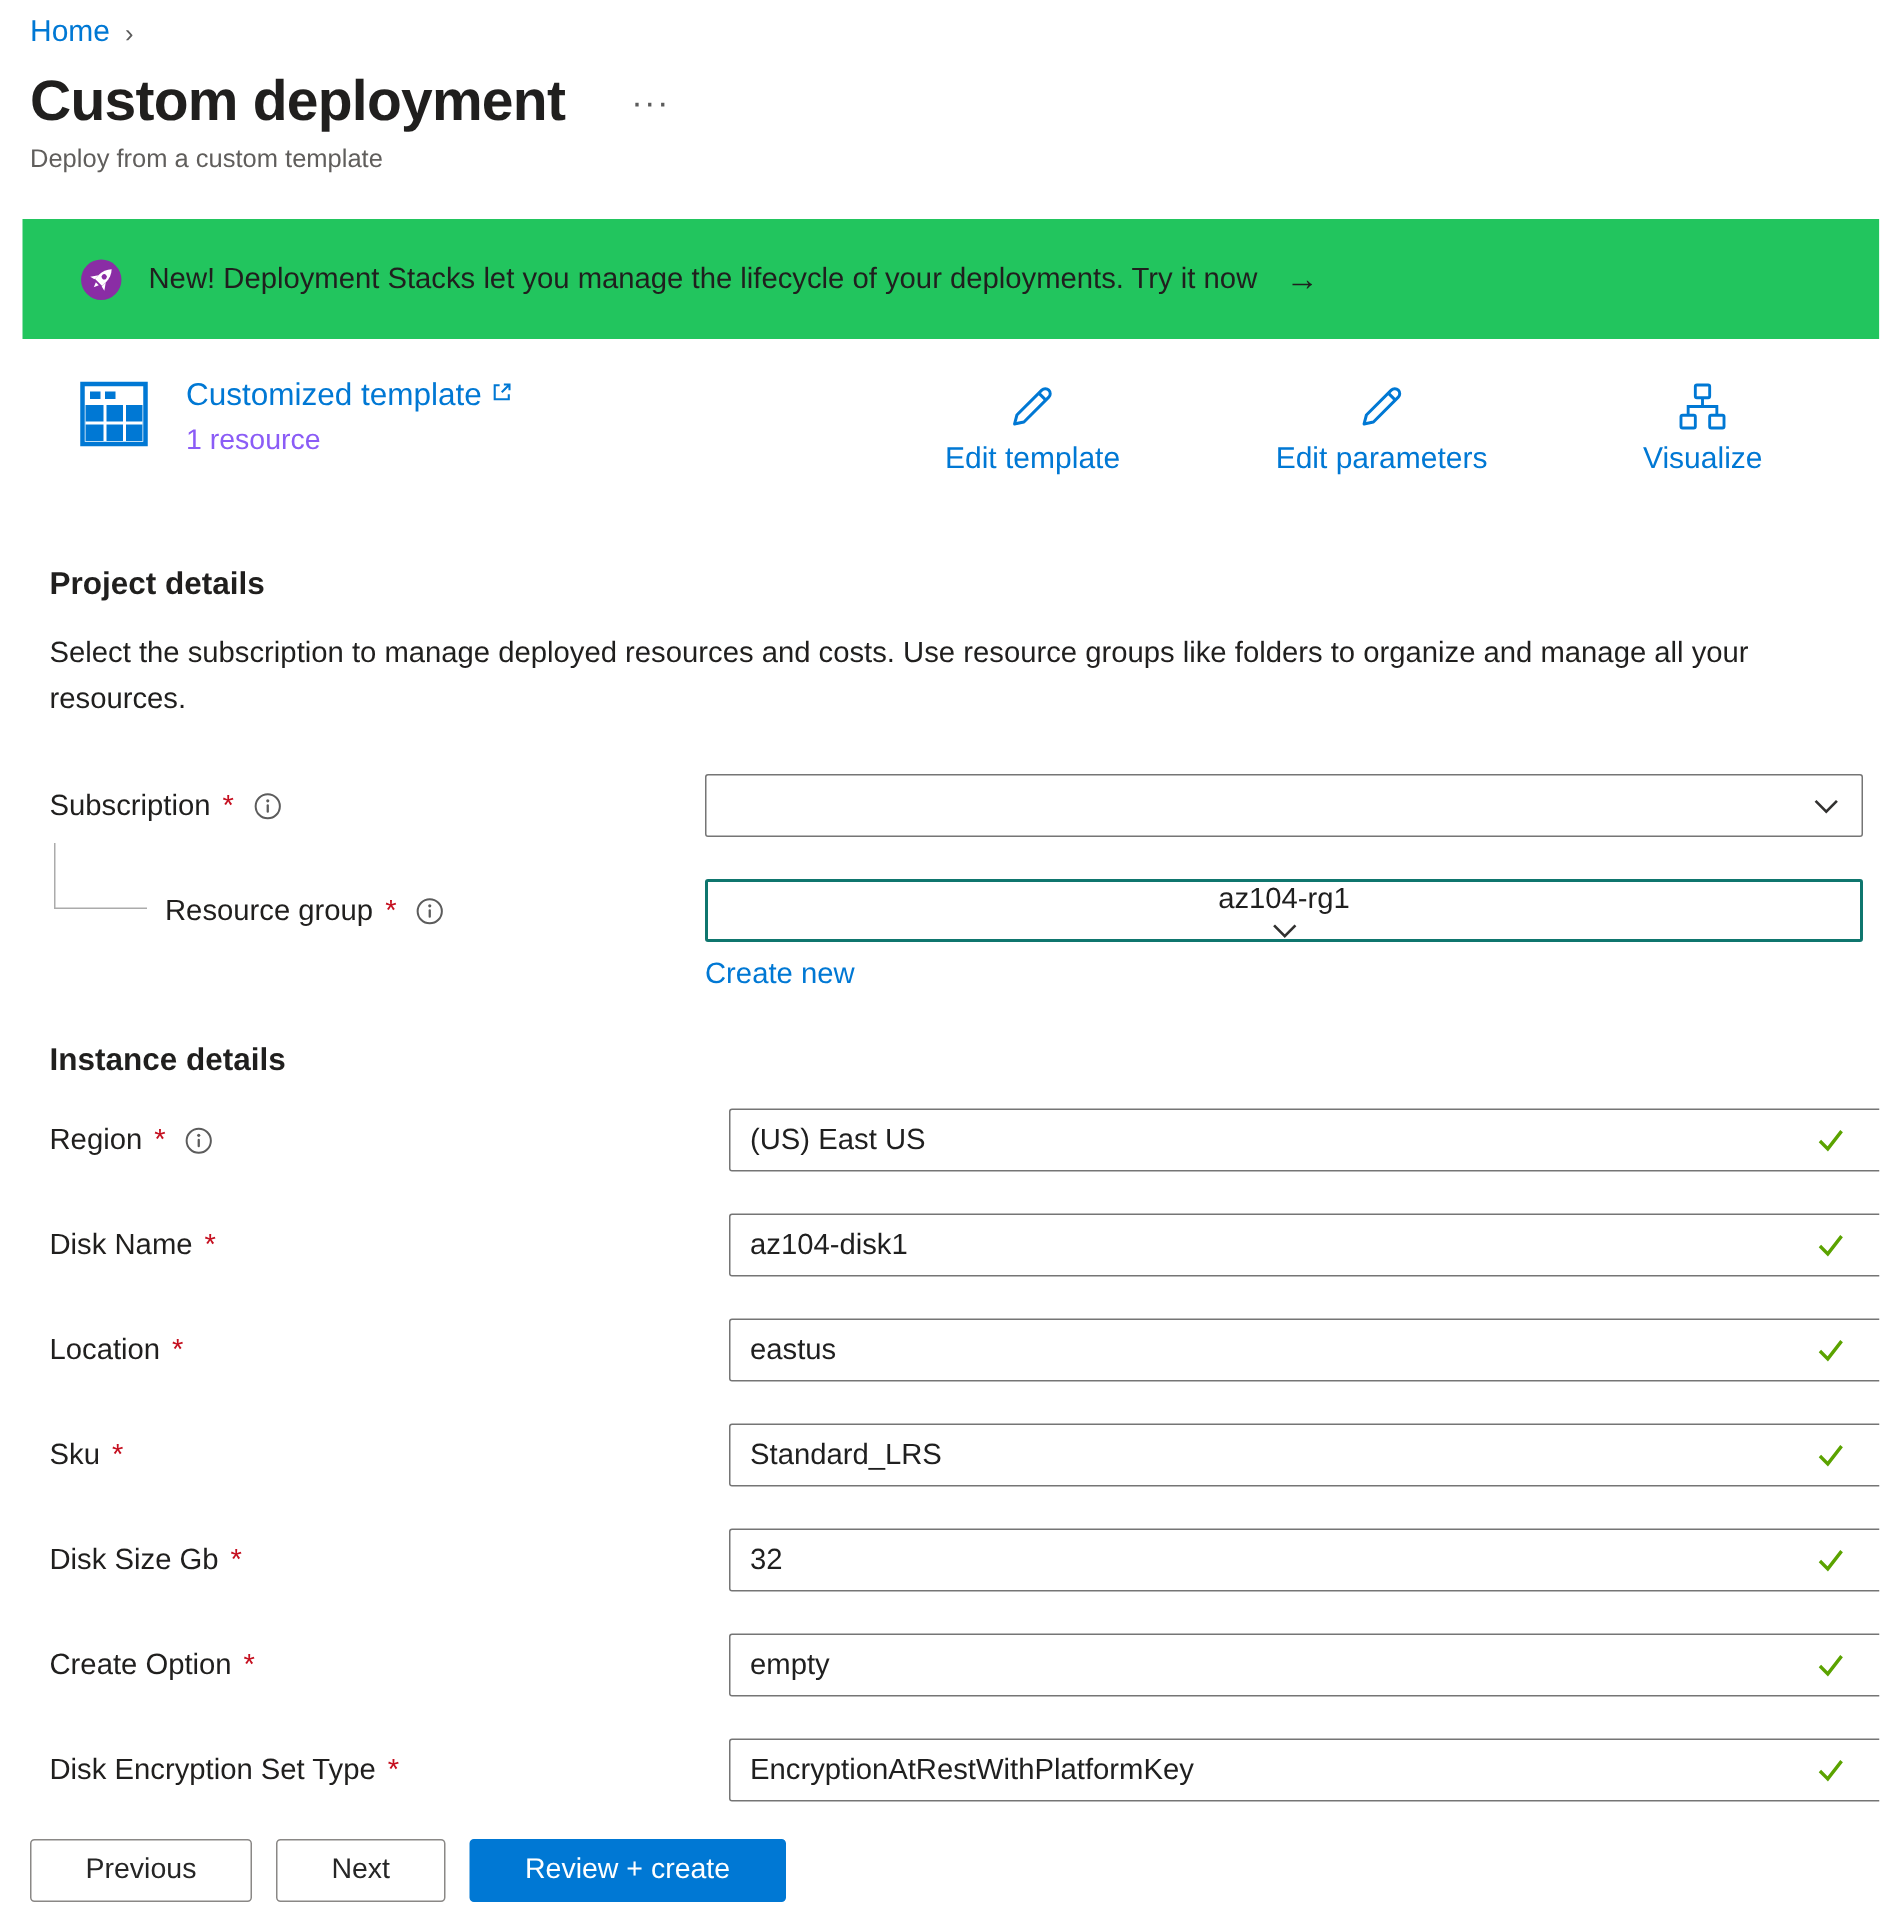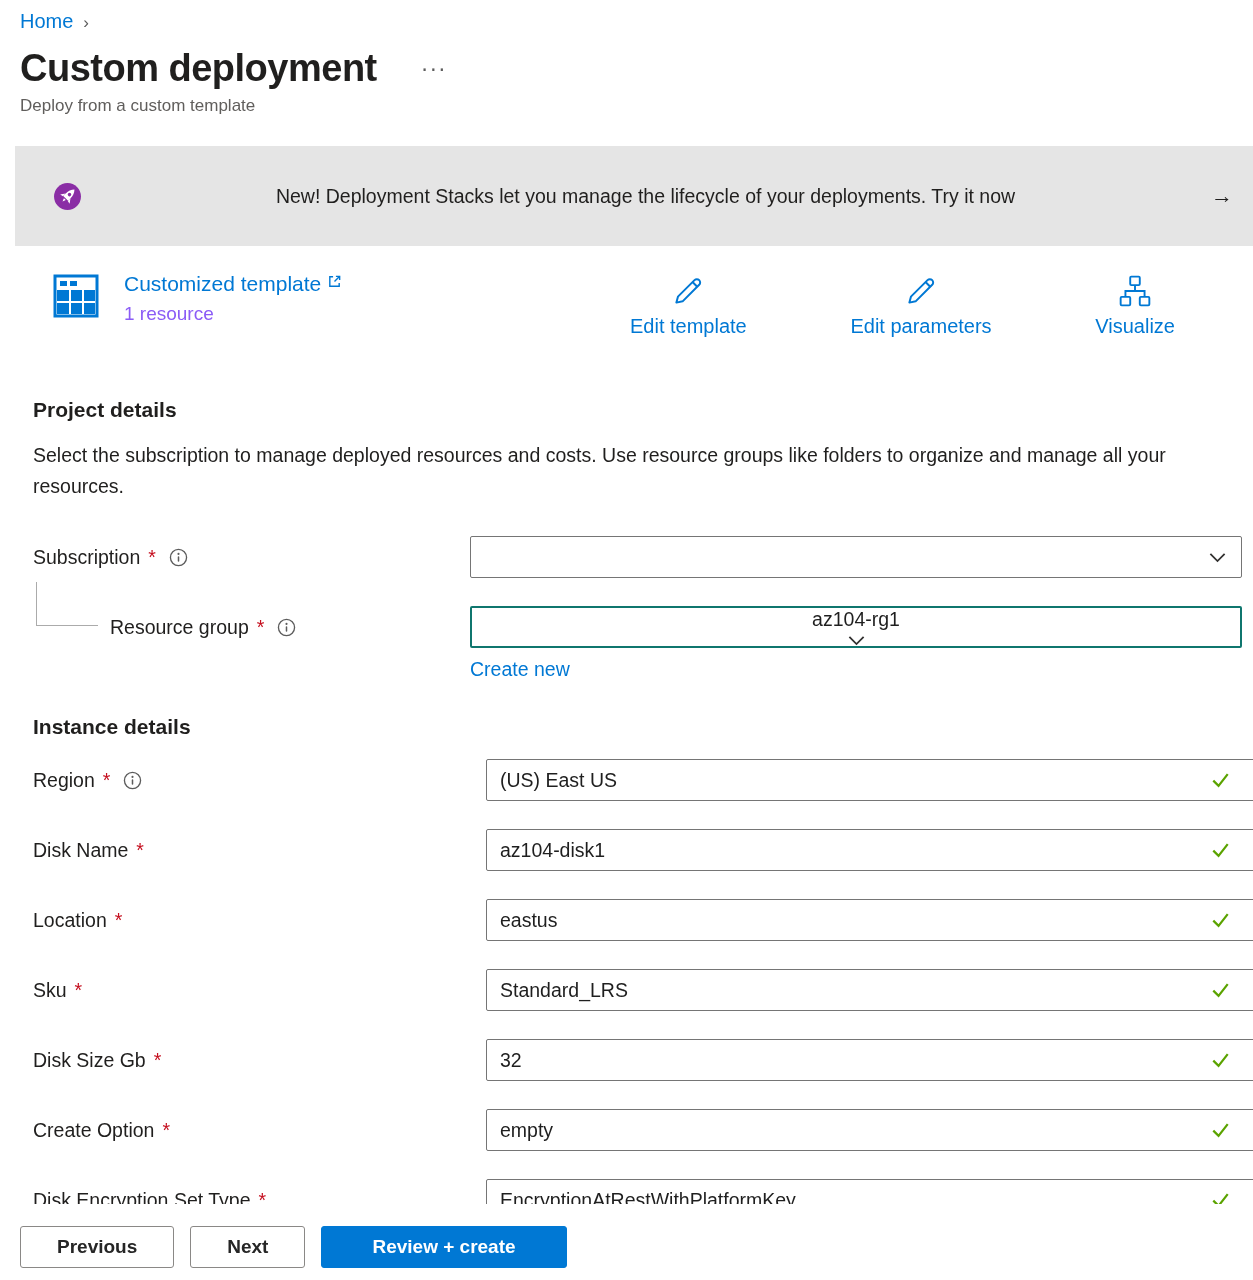--- a/index.html
+++ b/index.html
@@ -9,21 +9,21 @@
 
   .breadcrumb { padding:10px 0 0 20px; font-size:20px; display:flex; align-items:center; gap:10px; }
   .crumb-link { color:#0078d4; text-decoration:none; cursor:pointer; }
   .crumb-sep { color:#5c5c5c; font-size:17px; padding-top:2px; }
 
   .title-row { margin:14px 0 0 20px; display:flex; align-items:center; }
   .page-title { font-size:38px; font-weight:700; color:#201f1e; letter-spacing:-0.5px; }
   .more-dots { margin-left:44px; color:#5c5c5c; font-size:23px; letter-spacing:1px; cursor:pointer; }
   .subtitle { margin:6px 0 0 20px; font-size:17px; color:#605e5c; }
 
-  .banner { margin:30px 0 0 15px; height:100px; background:#e5e5e5; display:flex; align-items:center; padding:0 20px 0 38px; gap:17px; cursor:pointer;justify-content:space-between; }
+  .banner { margin:30px 0 0 15px; height:80px; background:#22c55e; display:flex; align-items:center; padding:0 20px 0 38px; gap:17px; cursor:pointer; }
   .banner-text { font-size:19.5px; color:#201f1e; }
   .banner-arrow { font-size:22px; color:#201f1e; margin-left:2px; }
 
   .template-row { position:relative; margin-top:26px; height:92px; }
   .template-info { position:absolute; left:53px; top:0; display:flex; gap:25px; }
   .tpl-icon { display:flex; padding-top:2px; }
   .tpl-link { display:flex; align-items:flex-start; gap:6px; color:#0078d4; font-size:21px; text-decoration:none; cursor:pointer; }
   .ext-icon { display:flex; padding-top:2px; }
   .tpl-count { margin-top:7px; font-size:19px; color:#8b5cf6; }
   .template-actions { position:absolute; left:630px; right:78px; top:2px; display:flex; justify-content:space-between; }
@@ -50,23 +50,23 @@
 
   .create-new { display:inline-block; margin:10px 0 0 437px; font-size:19.5px; color:#0078d4; text-decoration:none; cursor:pointer; }
 
   .instance-rows .form-row { margin-top:28px; }
   .instance-rows .form-row:first-child { margin-top:20px; }
   .input-wrap { position:relative; width:772px; height:42px; flex:none; }
   .text-input { width:100%; height:100%; border:1px solid #757575; border-radius:2px; background:#fff; padding:0 44px 0 13px; font-size:19.5px; color:#1f1f1f; font-family:inherit;margin-left:16px; }
   .check { position:absolute; right:11px; top:50%; transform:translateY(-50%); display:flex; }
 
   .footer { position:absolute; left:0; right:0; bottom:0; height:76px; background:#fff; display:flex; align-items:center; gap:16px; padding:10px 0 0 20px; }
-  .btn { height:42px; border-radius:3px; font-size:19px; font-family:inherit; cursor:pointer;font-weight:bold; }
+  .btn { height:42px; border-radius:3px; font-size:19px; font-family:inherit; cursor:pointer; }
   .btn-outline { background:#fff; border:1px solid #8a8886; color:#262626; padding:0 36px; }
-  .btn-primary { background:#0078d4; border:1px solid #0078d4; color:#fff; padding:0 50px; }
+  .btn-primary { background:#0078d4; border:1px solid #0078d4; color:#fff; padding:0 36px; }
 </style>
 </head>
 <body>
 
 <div class="page">
 
   <div class="breadcrumb">
     <a class="crumb-link">Home</a>
     <span class="crumb-sep">›</span>
   </div>

